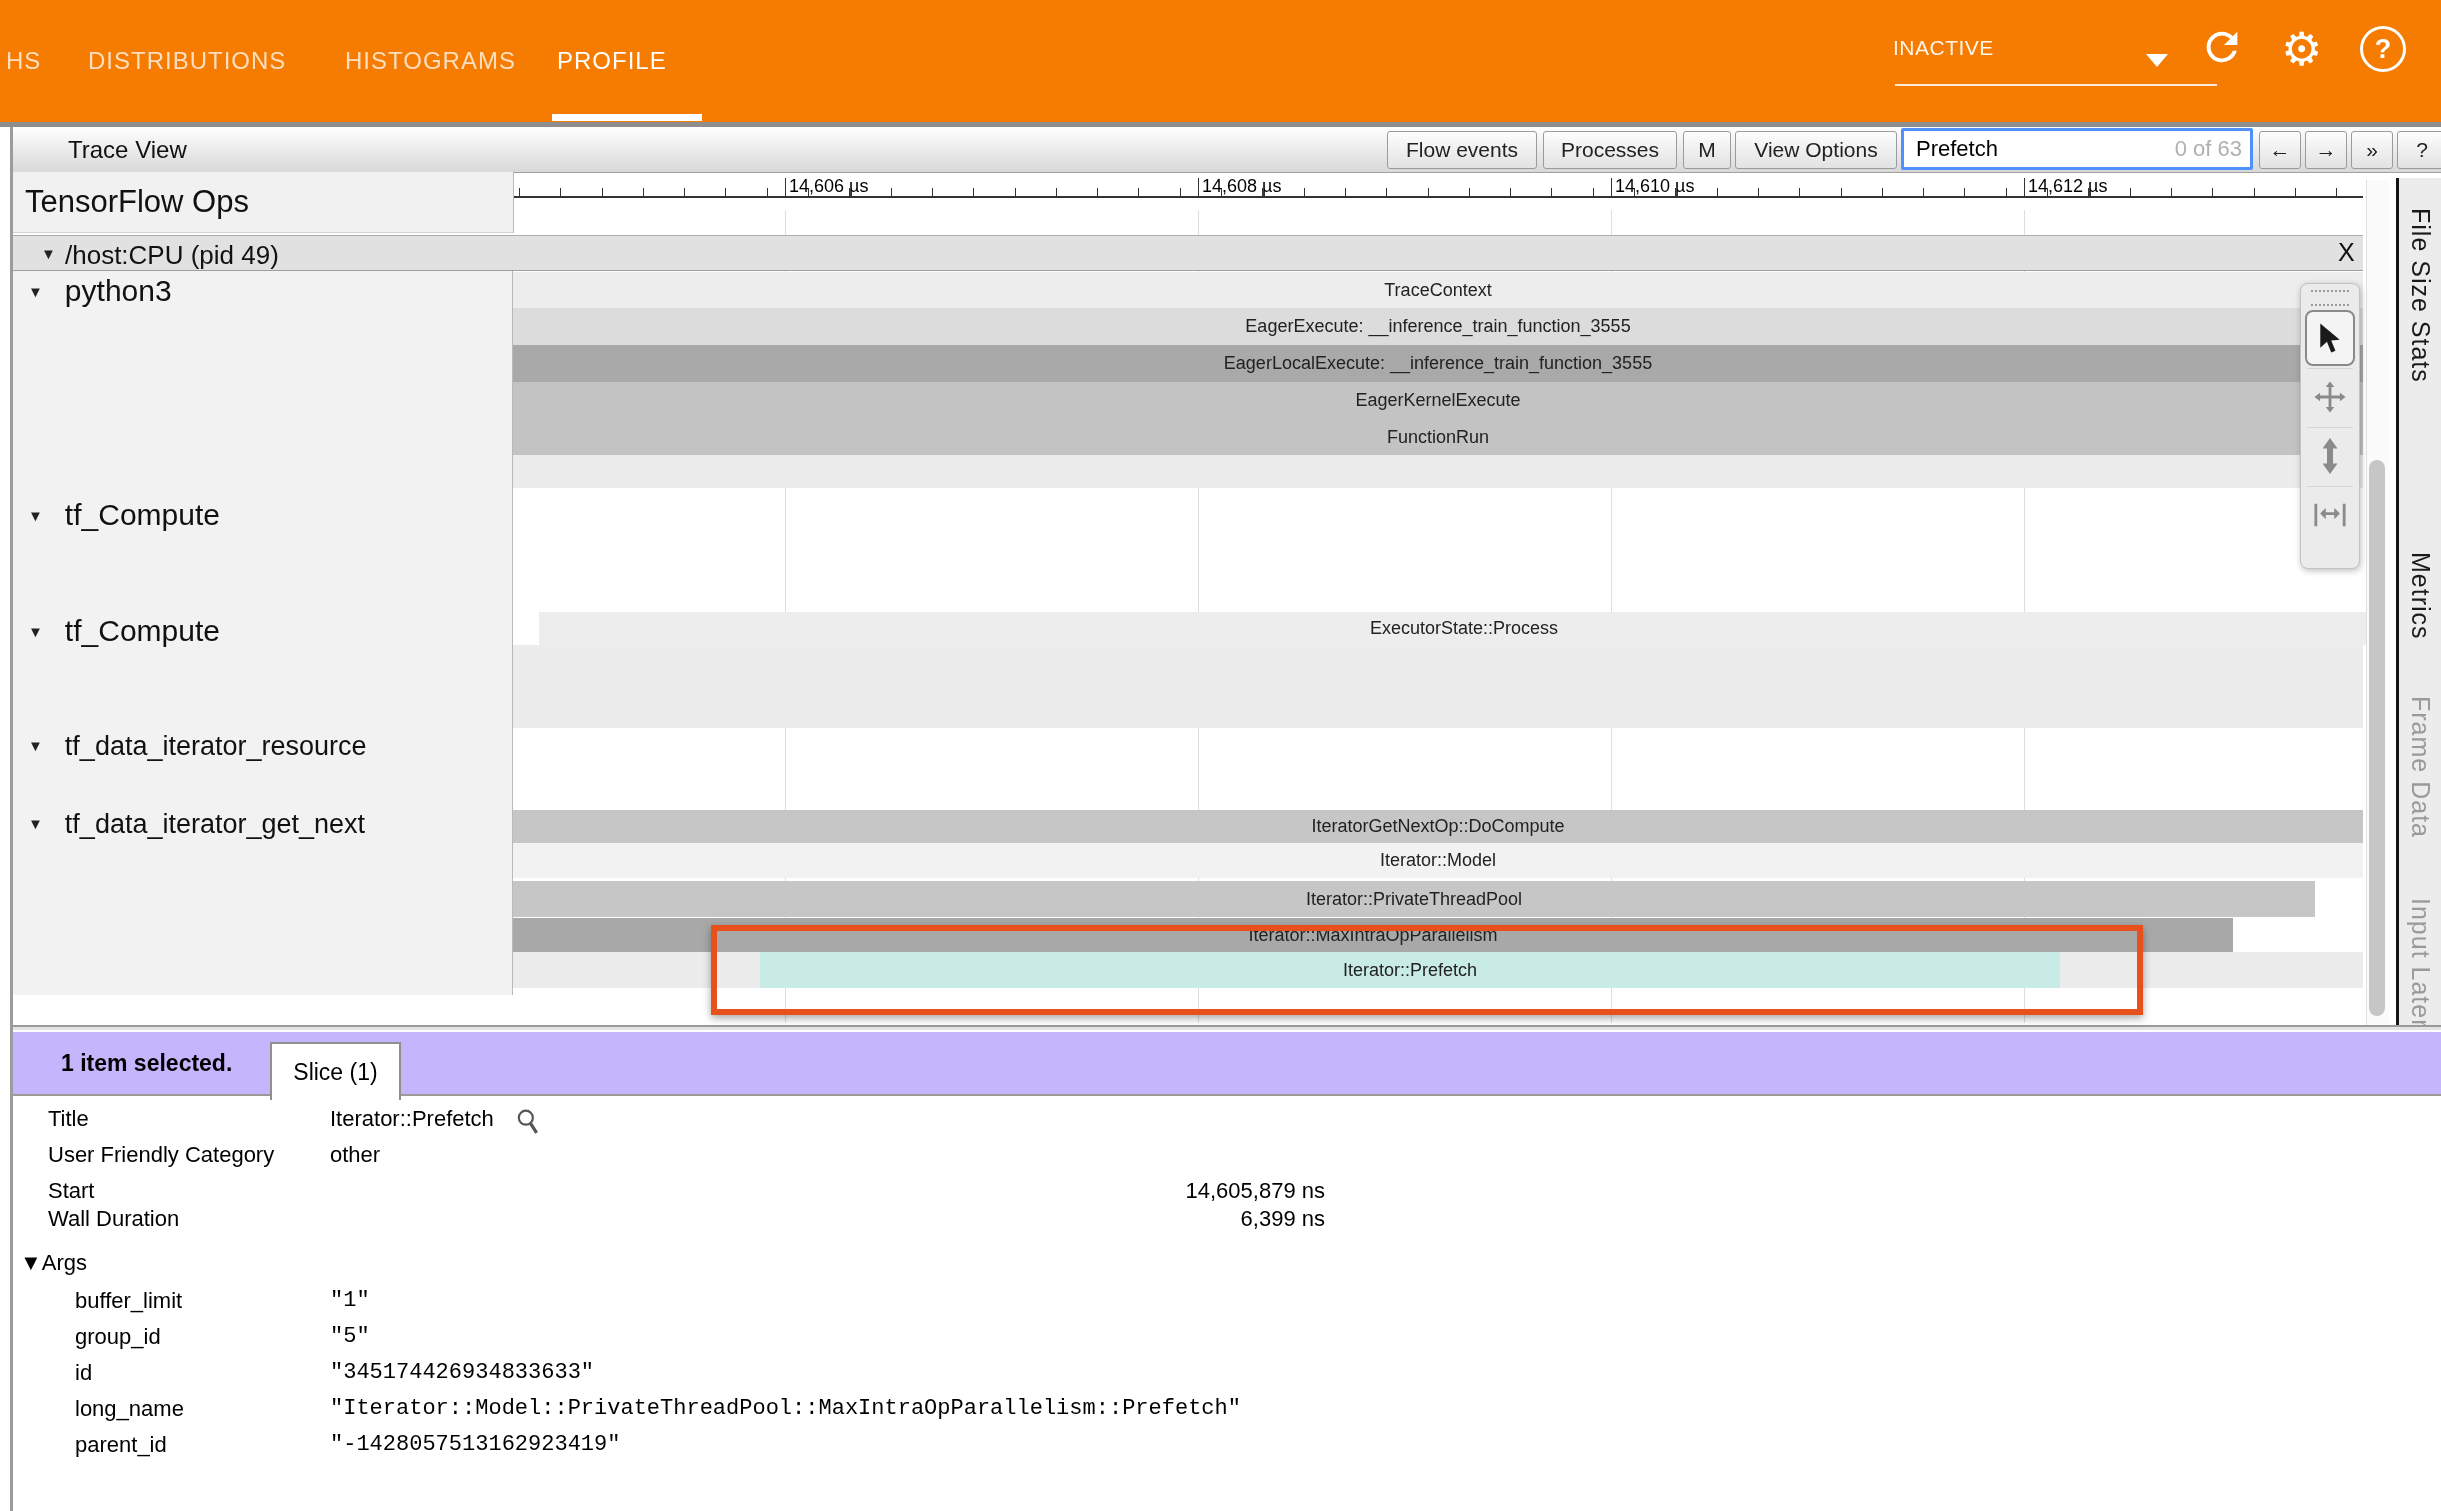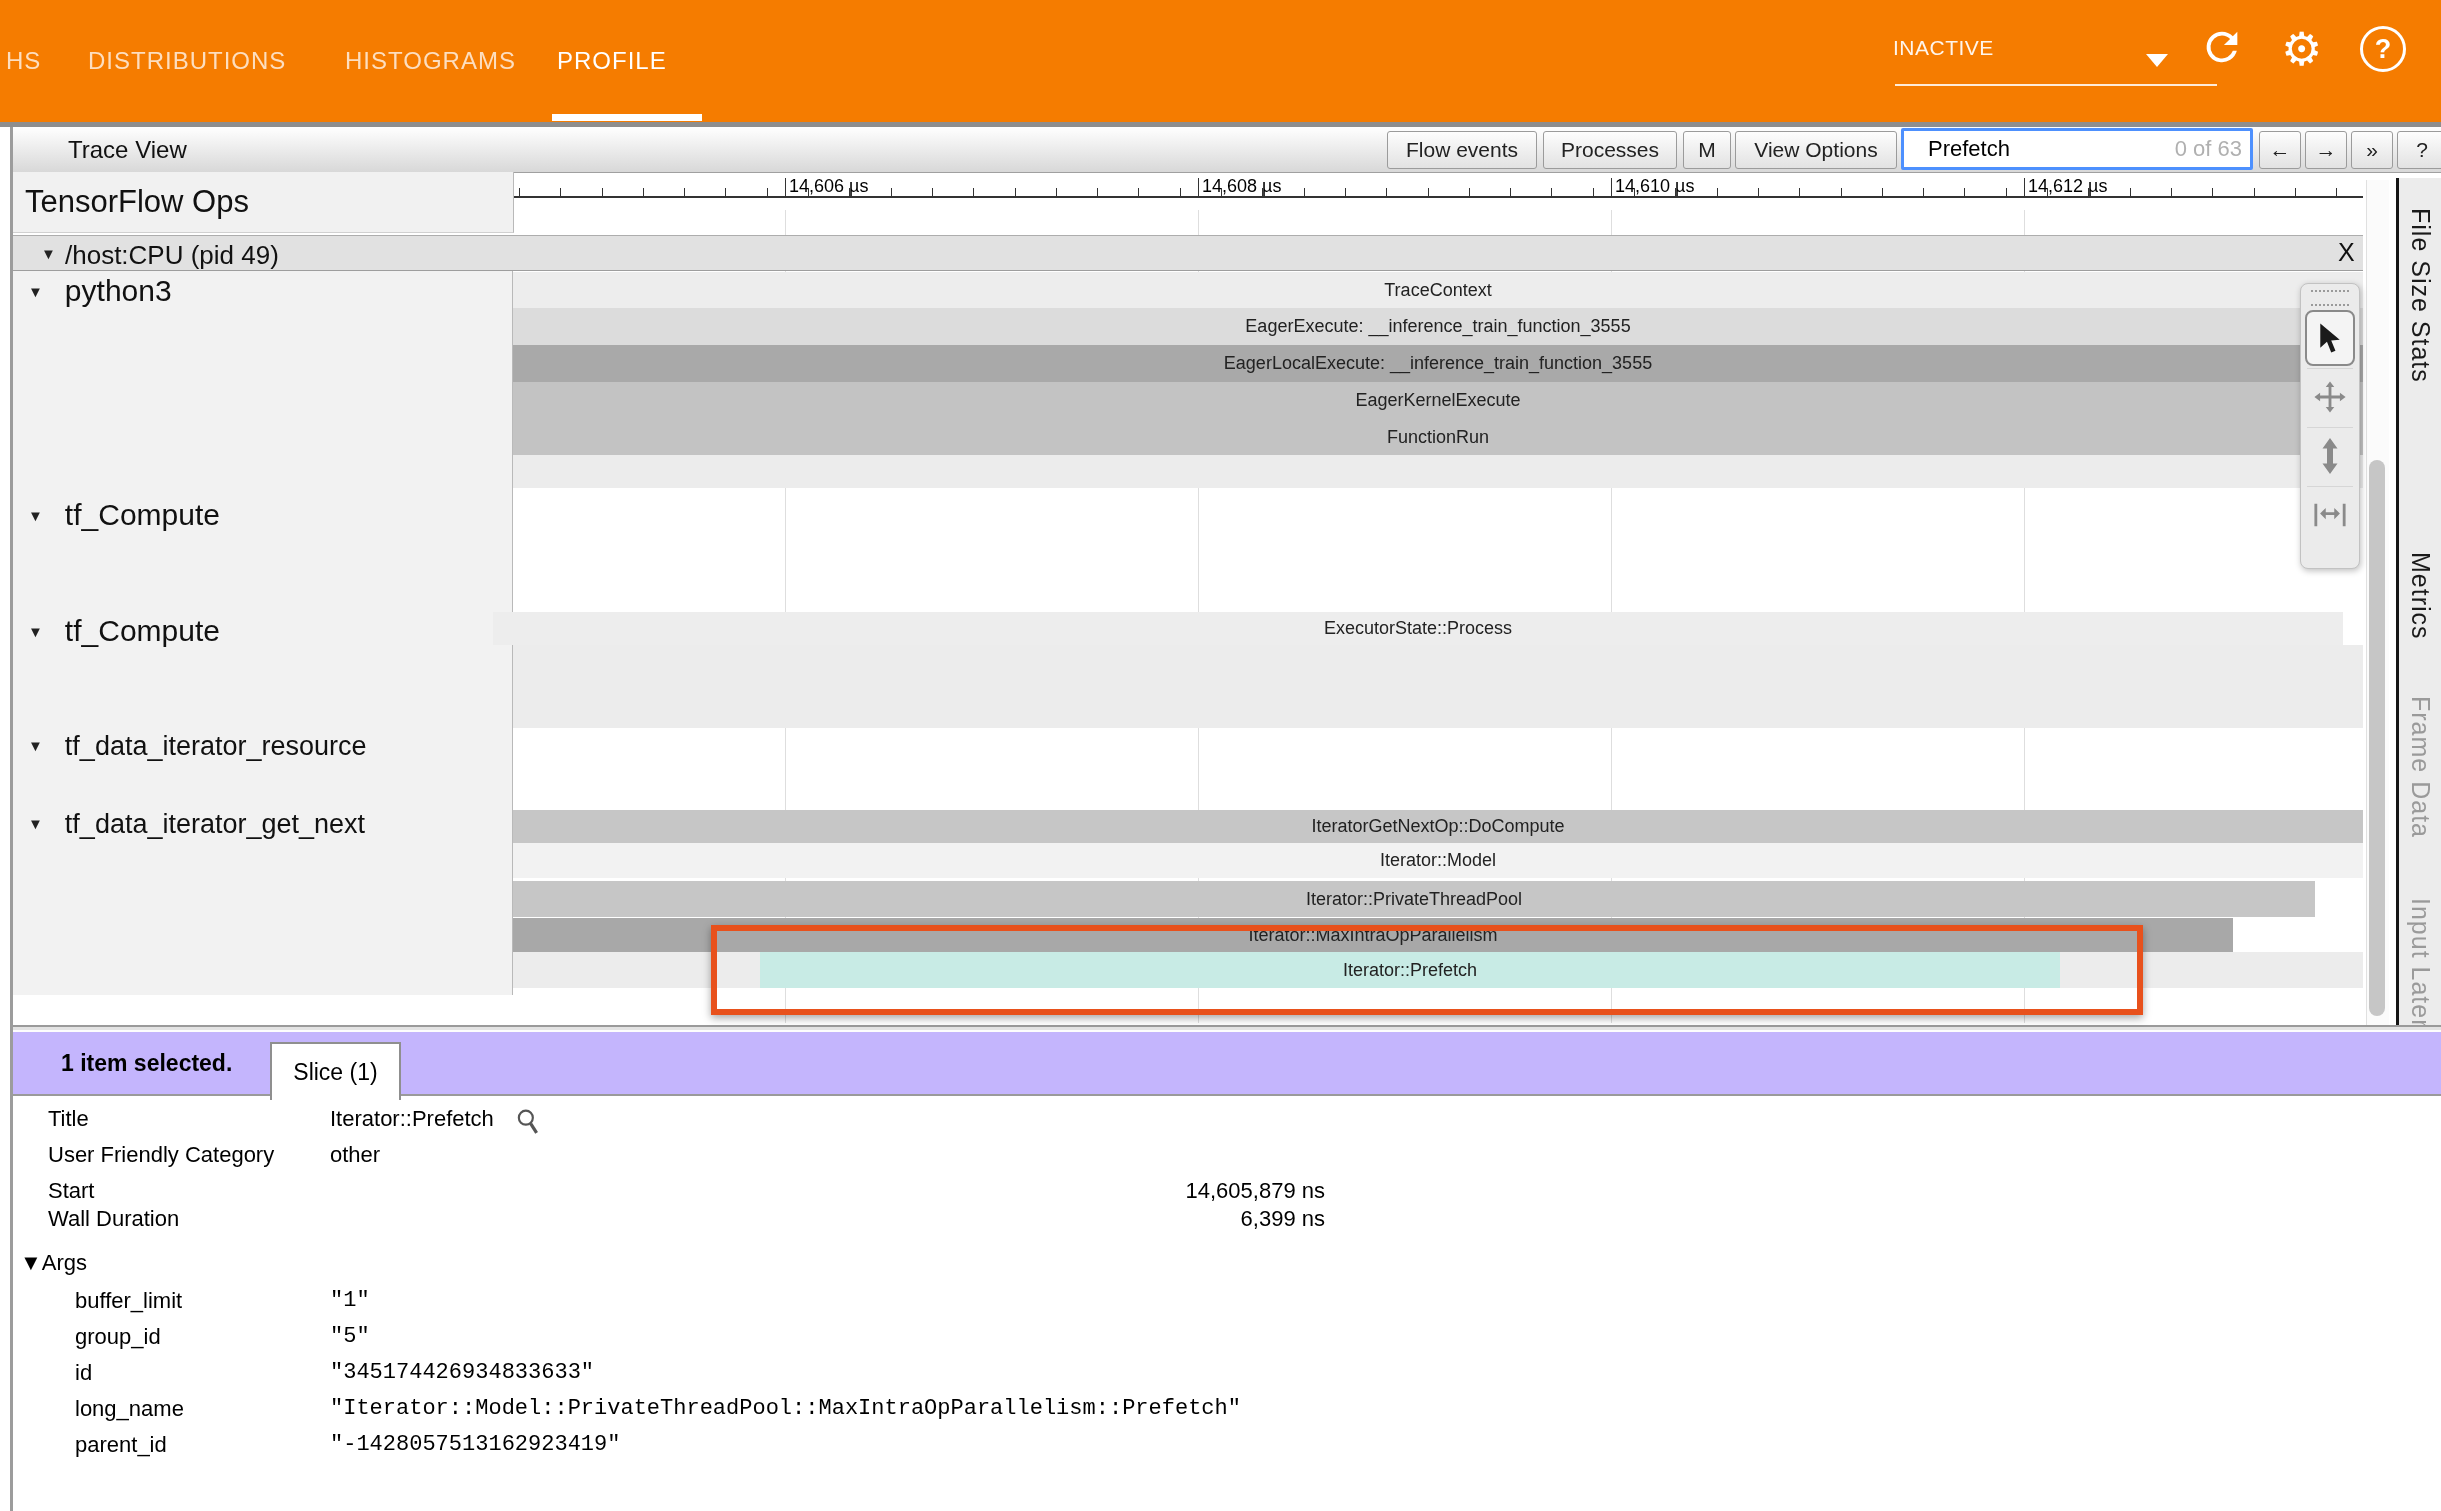--- a/index.html
+++ b/index.html
@@ -27,21 +27,21 @@
   
   .toolbar{left:13px;top:127px;width:2428px;height:45px;
            background:linear-gradient(#ffffff,#d8d8d8);border-bottom:1px solid #a0a0a0;}
   .tv-title{position:absolute;left:55px;top:9px;font-size:24px;color:#111;}
   .tb-btn{position:absolute;top:4px;height:38px;background:linear-gradient(#fdfdfd,#e2e2e2);
           border:1px solid #9b9b9b;border-radius:3px;font-size:21px;color:#222;
           display:flex;align-items:center;justify-content:center;cursor:pointer;
           font-family:"Liberation Sans",sans-serif;padding:0 14px;box-sizing:border-box;}
   .search-box{position:absolute;left:1888px;top:1px;width:352px;height:42px;background:#fff;
               border:3px solid #4d90fe;border-radius:2px;box-sizing:border-box;}
-  .search-box input{position:absolute;left:22px;top:2px;width:240px;height:30px;border:none;outline:none;
+  .search-box input{position:absolute;left:10px;top:2px;width:240px;height:30px;border:none;outline:none;
                     font-size:22px;color:#000;font-family:"Liberation Sans",sans-serif;background:transparent;}
   .search-count{position:absolute;right:8px;top:5px;font-size:22px;color:#b0b0b0;}
 
   
   .ruler-base{left:513px;top:196px;width:1850px;height:2px;background:#333;}
   .tick-minor{position:absolute;top:188px;width:1px;height:8px;background:#333;}
   .tick-major{position:absolute;top:178px;width:1px;height:18px;background:#333;}
   .tick-label{position:absolute;top:176px;font-size:18px;color:#000;white-space:nowrap;}
   .gridline{position:absolute;top:210px;width:1px;height:813px;background:#dedede;}
 
@@ -233,21 +233,21 @@
       <div class="thread-label abs" style="left: 28px; top: 809px; font-size: 27px;"><span class="thread-tri">▼</span><span>tf_data_iterator_get_next</span></div>
     </div>
 
   <div id="bars">
       <div class="bar" style="left: 513px; top: 272px; width: 1850px; height: 36px; background: rgb(237, 237, 237);">TraceContext</div>
       <div class="bar" style="left: 513px; top: 308px; width: 1850px; height: 37px; background: rgb(220, 220, 220);">EagerExecute: __inference_train_function_3555</div>
       <div class="bar" style="left: 513px; top: 345px; width: 1850px; height: 37px; background: rgb(169, 169, 169);">EagerLocalExecute: __inference_train_function_3555</div>
       <div class="bar" style="left: 513px; top: 382px; width: 1850px; height: 37px; background: rgb(195, 195, 195);">EagerKernelExecute</div>
       <div class="bar" style="left: 513px; top: 419px; width: 1850px; height: 36px; background: rgb(195, 195, 195);">FunctionRun</div>
       <div class="bar" style="left: 513px; top: 455px; width: 1850px; height: 33px; background: rgb(236, 236, 236);"></div>
-      <div class="bar" style="left: 493px; top: 612px; width: 1850px; height: 33px; background: rgb(237, 237, 237);">ExecutorState::Process</div>
+      <div class="bar" style="left: 539px; top: 612px; width: 1850px; height: 33px; background: rgb(237, 237, 237);">ExecutorState::Process</div>
       <div class="bar" style="left: 513px; top: 645px; width: 1850px; height: 83px; background: rgb(236, 236, 236);"></div>
       <div class="bar" style="left: 513px; top: 810px; width: 1850px; height: 33px; background: rgb(198, 198, 198);">IteratorGetNextOp::DoCompute</div>
       <div class="bar" style="left: 513px; top: 843px; width: 1850px; height: 35px; background: rgb(242, 242, 242);">Iterator::Model</div>
       <div class="bar" style="left: 513px; top: 881px; width: 1802px; height: 36px; background: rgb(198, 198, 198);">Iterator::PrivateThreadPool</div>
       <div class="bar" style="left: 513px; top: 918px; width: 1720px; height: 34px; background: rgb(168, 168, 168);">Iterator::MaxIntraOpParallelism</div>
       <div class="bar" style="left: 513px; top: 952px; width: 1850px; height: 36px; background: rgb(236, 236, 236);"></div>
       <div class="bar" style="left: 760px; top: 952px; width: 1300px; height: 36px; background: rgb(200, 235, 229);">Iterator::Prefetch</div>
     </div>
 
   <div class="hl-box" id="hlBox" style="left: 711px; top: 925px; width: 1432px; height: 90px; border-color: rgb(232, 81, 28);"></div>

